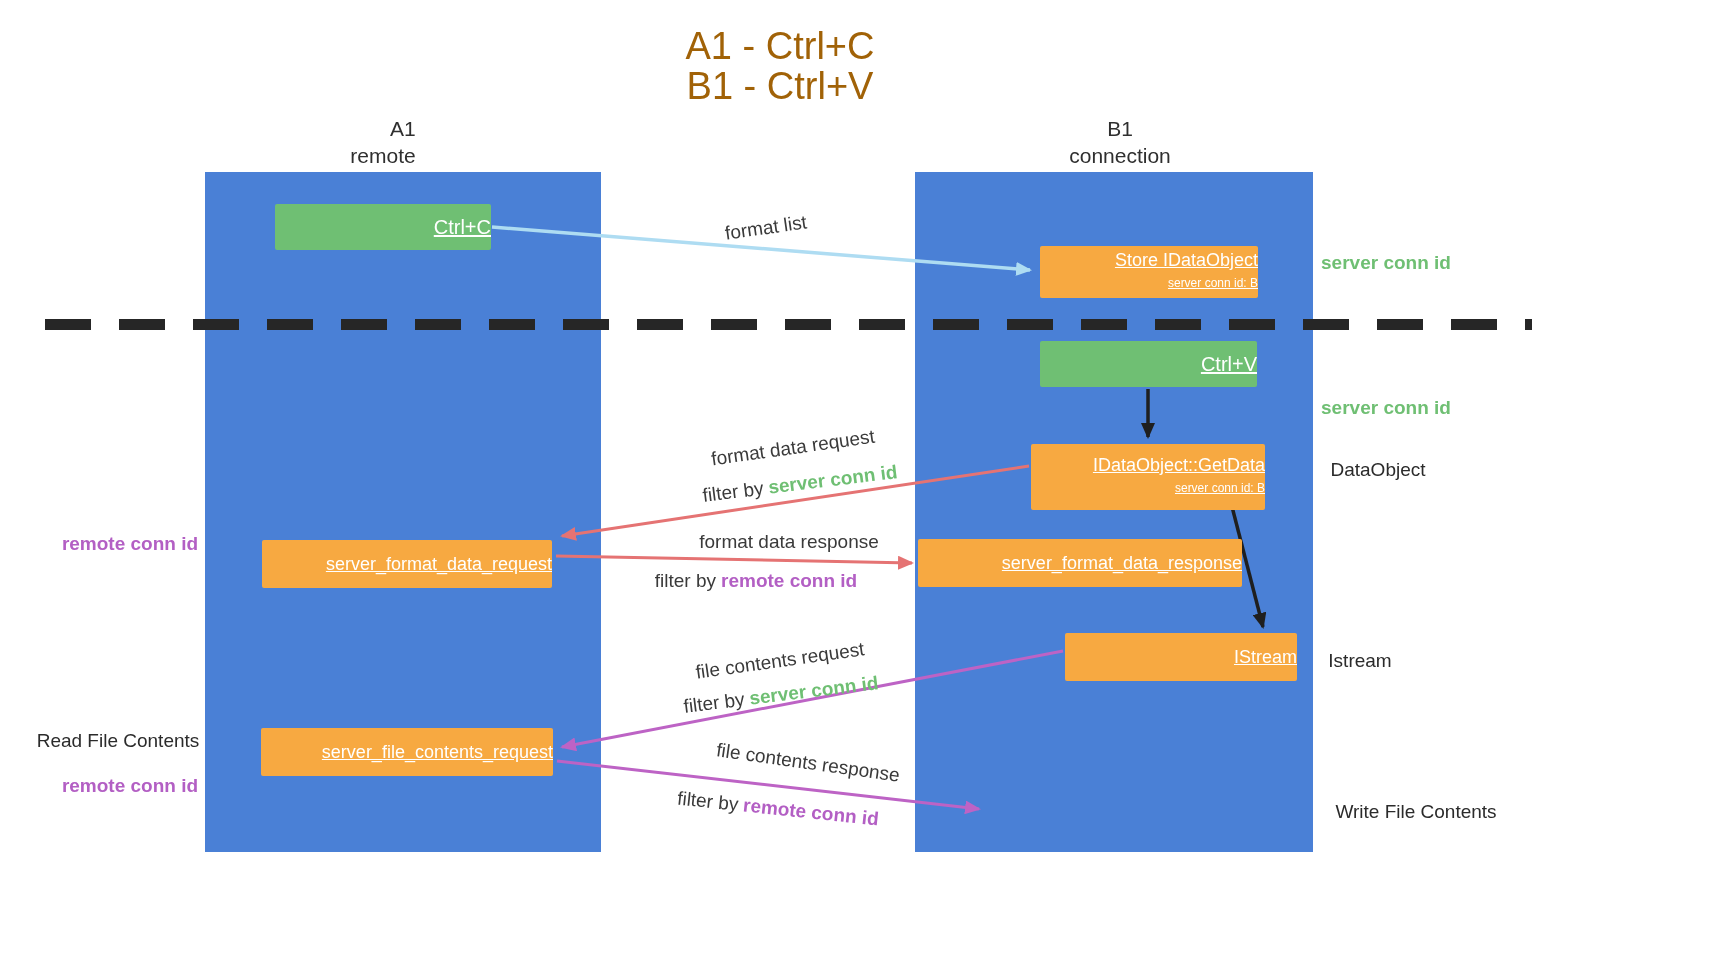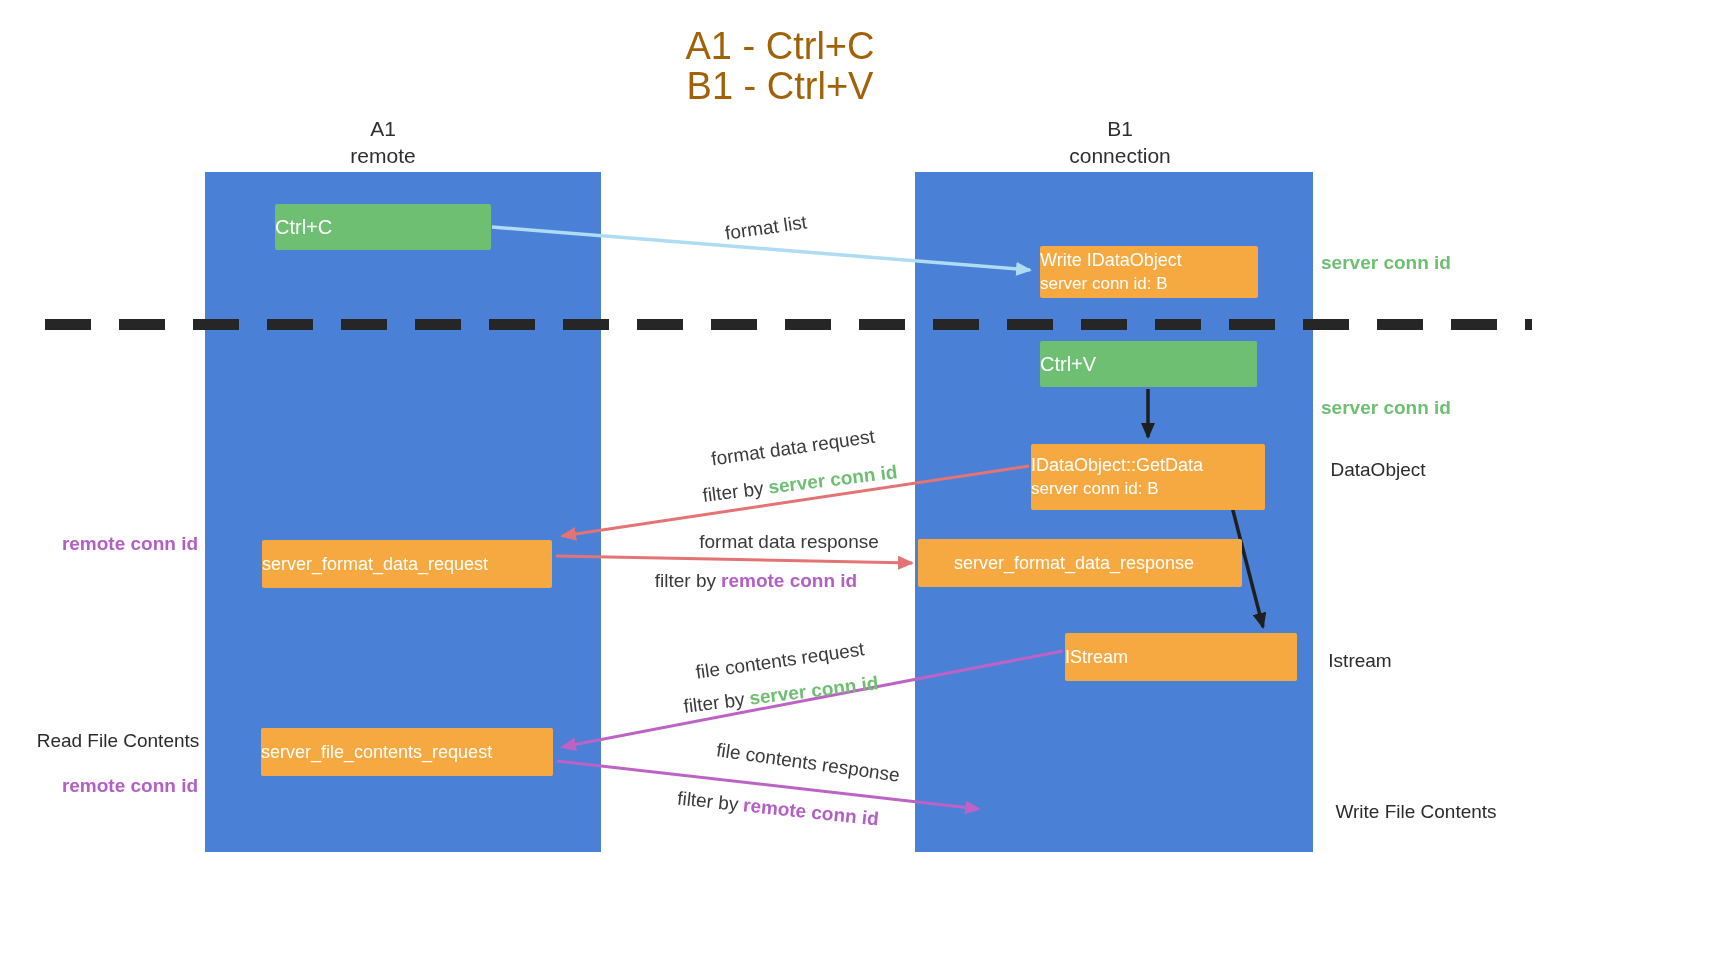--- a/index.html
+++ b/index.html
@@ -26,46 +26,46 @@
   .title{left:780px;top:66px;text-align:center;font-size:38px;line-height:40px;color:#a16207;}
   .lane-header{text-align:center;font-size:21px;line-height:27px;color:#2F2F2F;}
   .lane{background:var(--lane-blue);}
   .lane-left{left:205px;top:172px;width:396px;height:680px;}
   .lane-right{left:915px;top:172px;width:398px;height:680px;}
   .divider{
     left:45px;top:319px;width:1487px;height:11px;
     background:repeating-linear-gradient(90deg,var(--divider-black) 0 46px,transparent 46px 74px);
   }
   .node{
-    display:flex;flex-direction:column;align-items:flex-start;justify-content:center;
-    color:#ffffff;text-align:center;border-radius:2px;
+    display:flex;flex-direction:column;align-items:flex-end;justify-content:center;
+    color:#ffffff;text-align:center;border-radius:2px;text-decoration:underline;
   }
   .node.green{background:var(--box-green);font-size:20px;}
   .node.orange{background:var(--box-orange);font-size:18px;line-height:23px;}
-  .node .l2{font-size:17px;}
+  .node .l2{font-size:12px;}
   .edge-label{font-size:19px;white-space:nowrap;color:#3A3A3A;}
   .edge-label .key{font-weight:bold;margin-left:5px;}
   .edge-label .key.green{color:var(--text-green);}
   .edge-label .key.purple{color:var(--text-purple);}
   .annotation{font-size:19px;white-space:nowrap;color:#2B2B2B;}
   .annotation.green{color:var(--text-green);font-weight:bold;}
   .annotation.purple{color:var(--text-purple);font-weight:bold;}
   svg.arrows{left:0;top:0;pointer-events:none;}
 </style>
 </head>
 <body>
 
 <div class="canvas">
 
   <div class="abs center title">
     <div>A1 - Ctrl+C</div>
     <div>B1 - Ctrl+V</div>
   </div>
 
-  <div class="abs center lane-header" style="left:383px;top:142px;">
+  <div class="abs center lane-header" style="left:383px;top:142px;text-align:right;">
     <div>A1</div>
     <div>remote</div>
   </div>
   <div class="abs center lane-header" style="left:1120px;top:142px;">
     <div>B1</div>
     <div>connection</div>
   </div>
 
   <div class="abs lane lane-left"></div>
   <div class="abs lane lane-right"></div>
@@ -94,21 +94,21 @@
     <line x1="1229" y1="495" x2="1263" y2="627" style="stroke:var(--arrow-black);" stroke-width="3.5" marker-end="url(#m-black)"></line>
     <line x1="1063" y1="651" x2="562" y2="747" style="stroke:var(--arrow-purple);" stroke-width="3" marker-end="url(#m-purple)"></line>
     <line x1="557" y1="761" x2="979" y2="809" style="stroke:var(--arrow-purple);" stroke-width="3" marker-end="url(#m-purple)"></line>
   </svg>
 
   <div class="abs node green" style="left:275px;top:204px;width:216px;height:46px;">
     <div>Ctrl+C</div>
   </div>
 
   <div class="abs node orange" style="left:1040px;top:246px;width:218px;height:52px;">
-    <div class="l1">Write IDataObject</div>
+    <div class="l1">Store IDataObject</div>
     <div class="l2">server conn id: B</div>
   </div>
 
   <div class="abs node green" style="left:1040px;top:341px;width:217px;height:46px;">
     <div>Ctrl+V</div>
   </div>
 
   <div class="abs node orange" style="left:1031px;top:444px;width:234px;height:66px;">
     <div class="l1">IDataObject::GetData</div>
     <div class="l2">server conn id: B</div>

